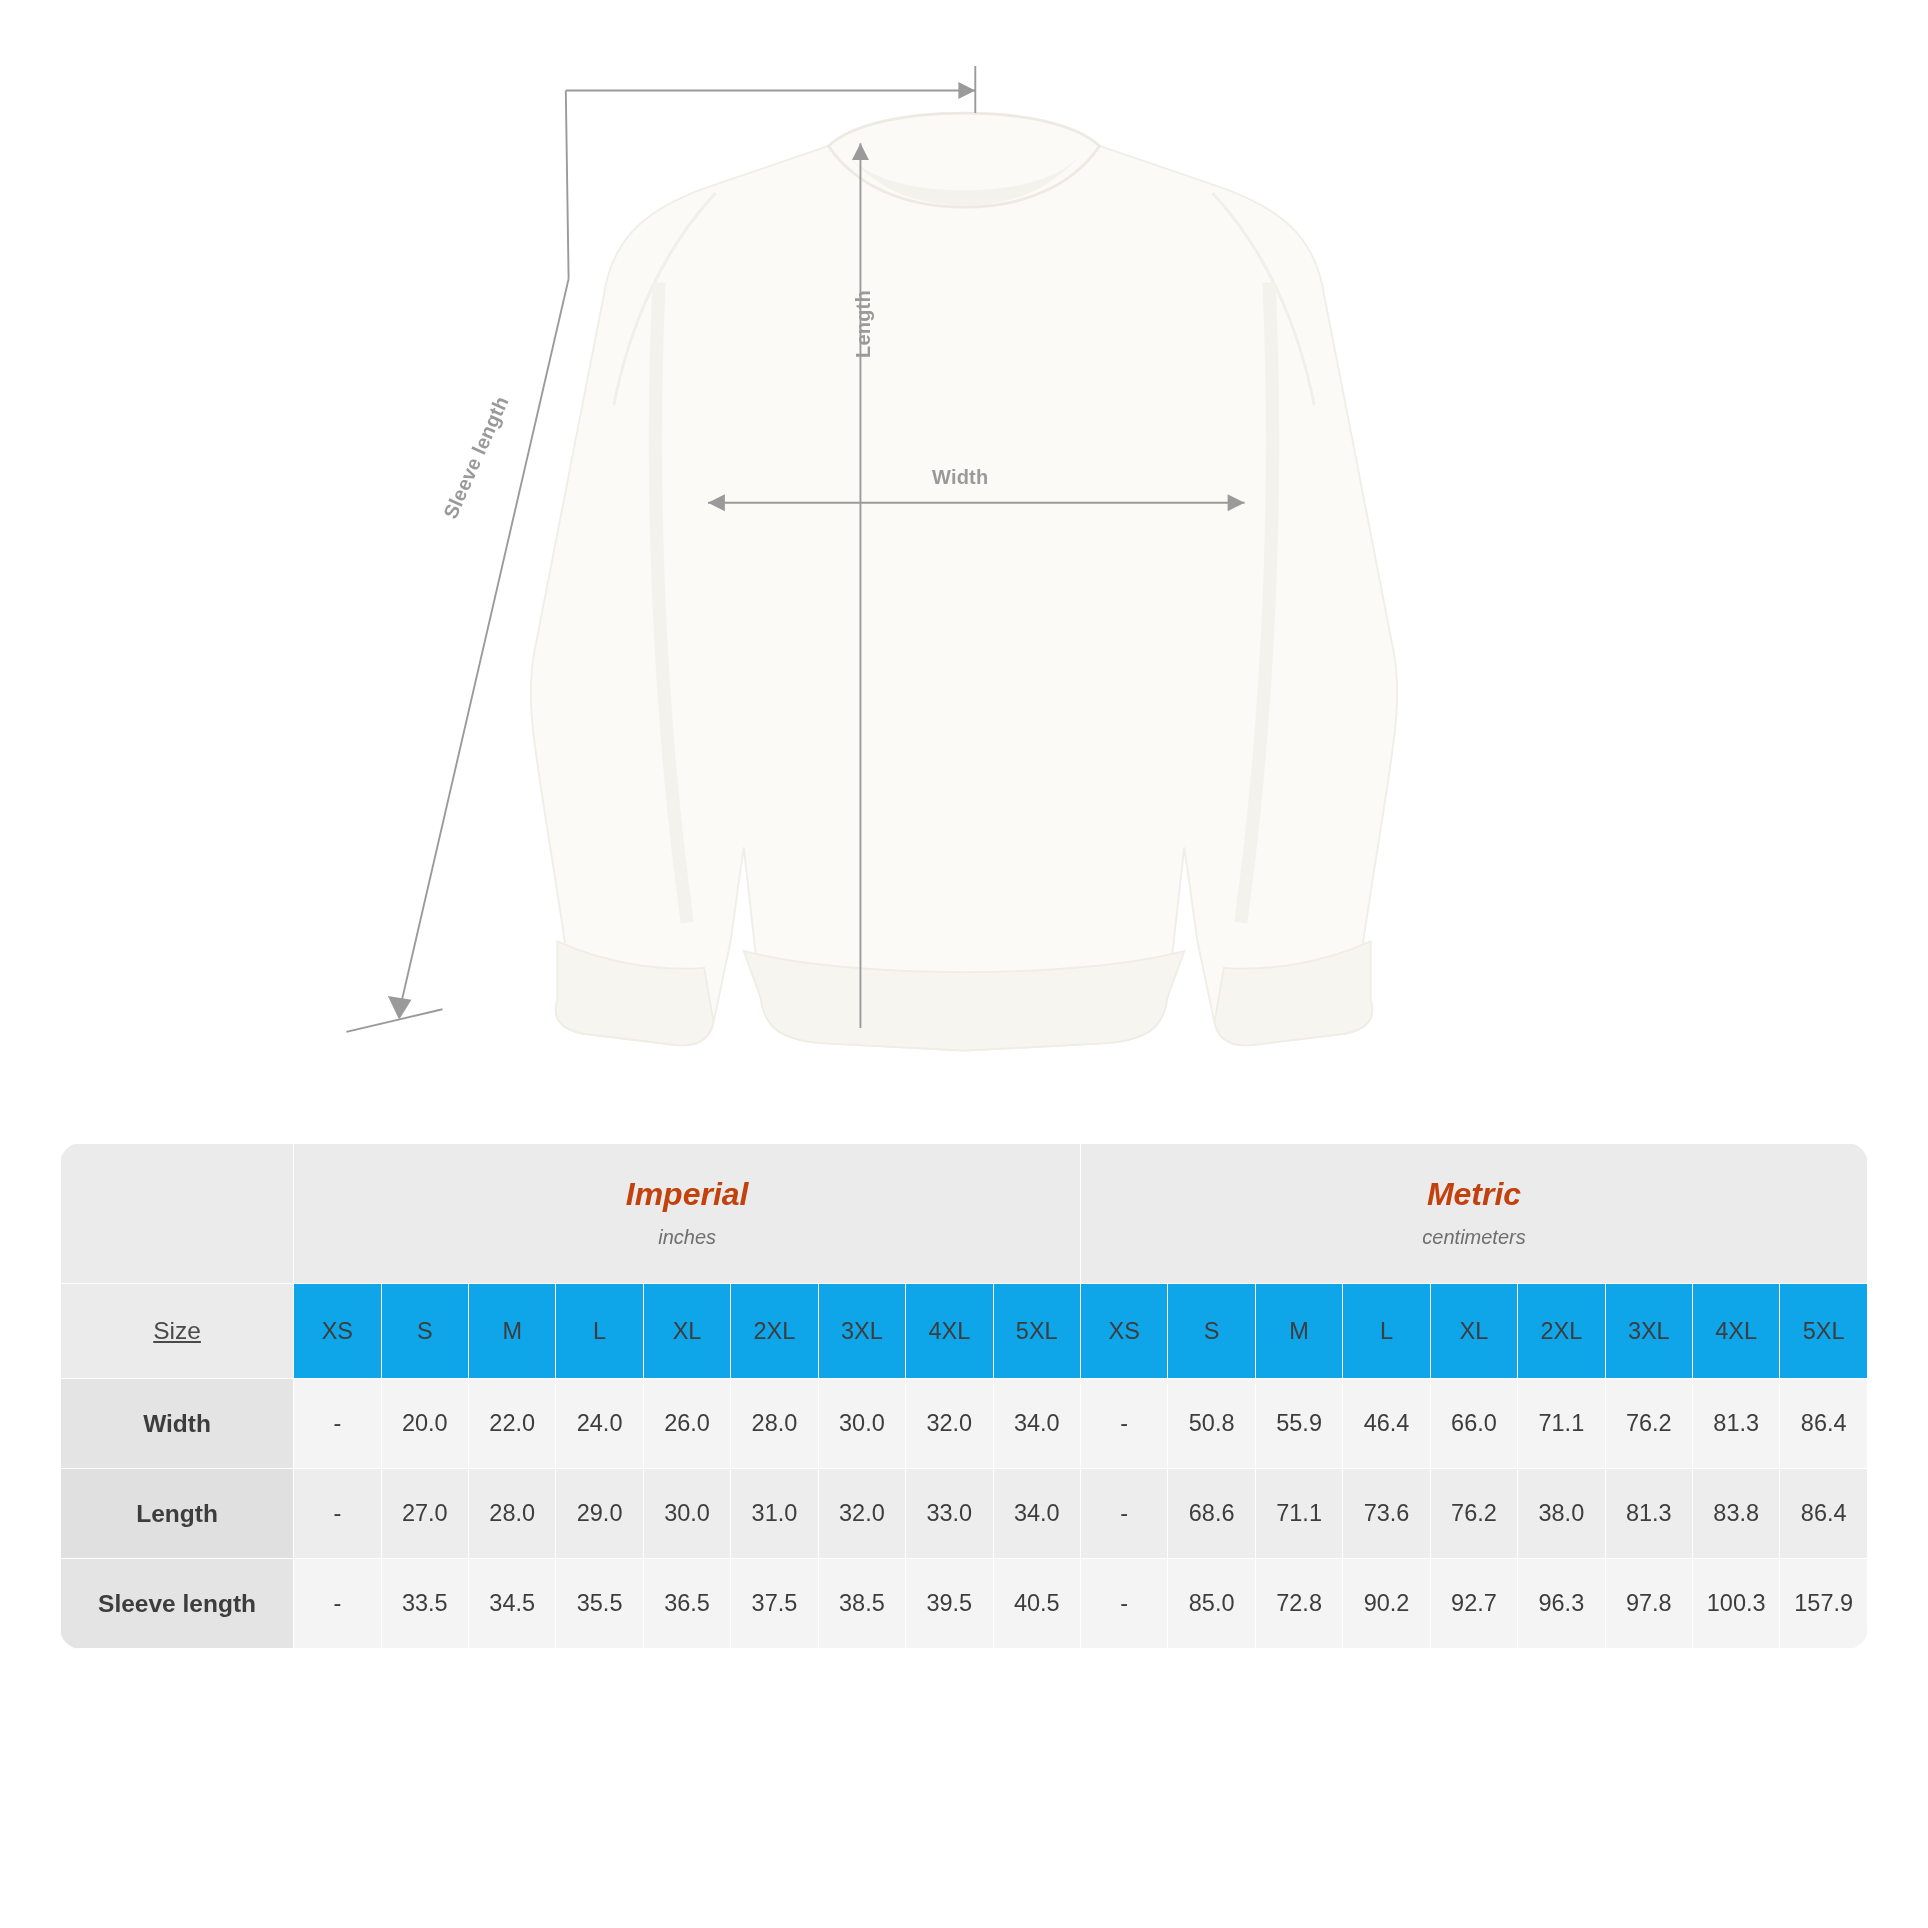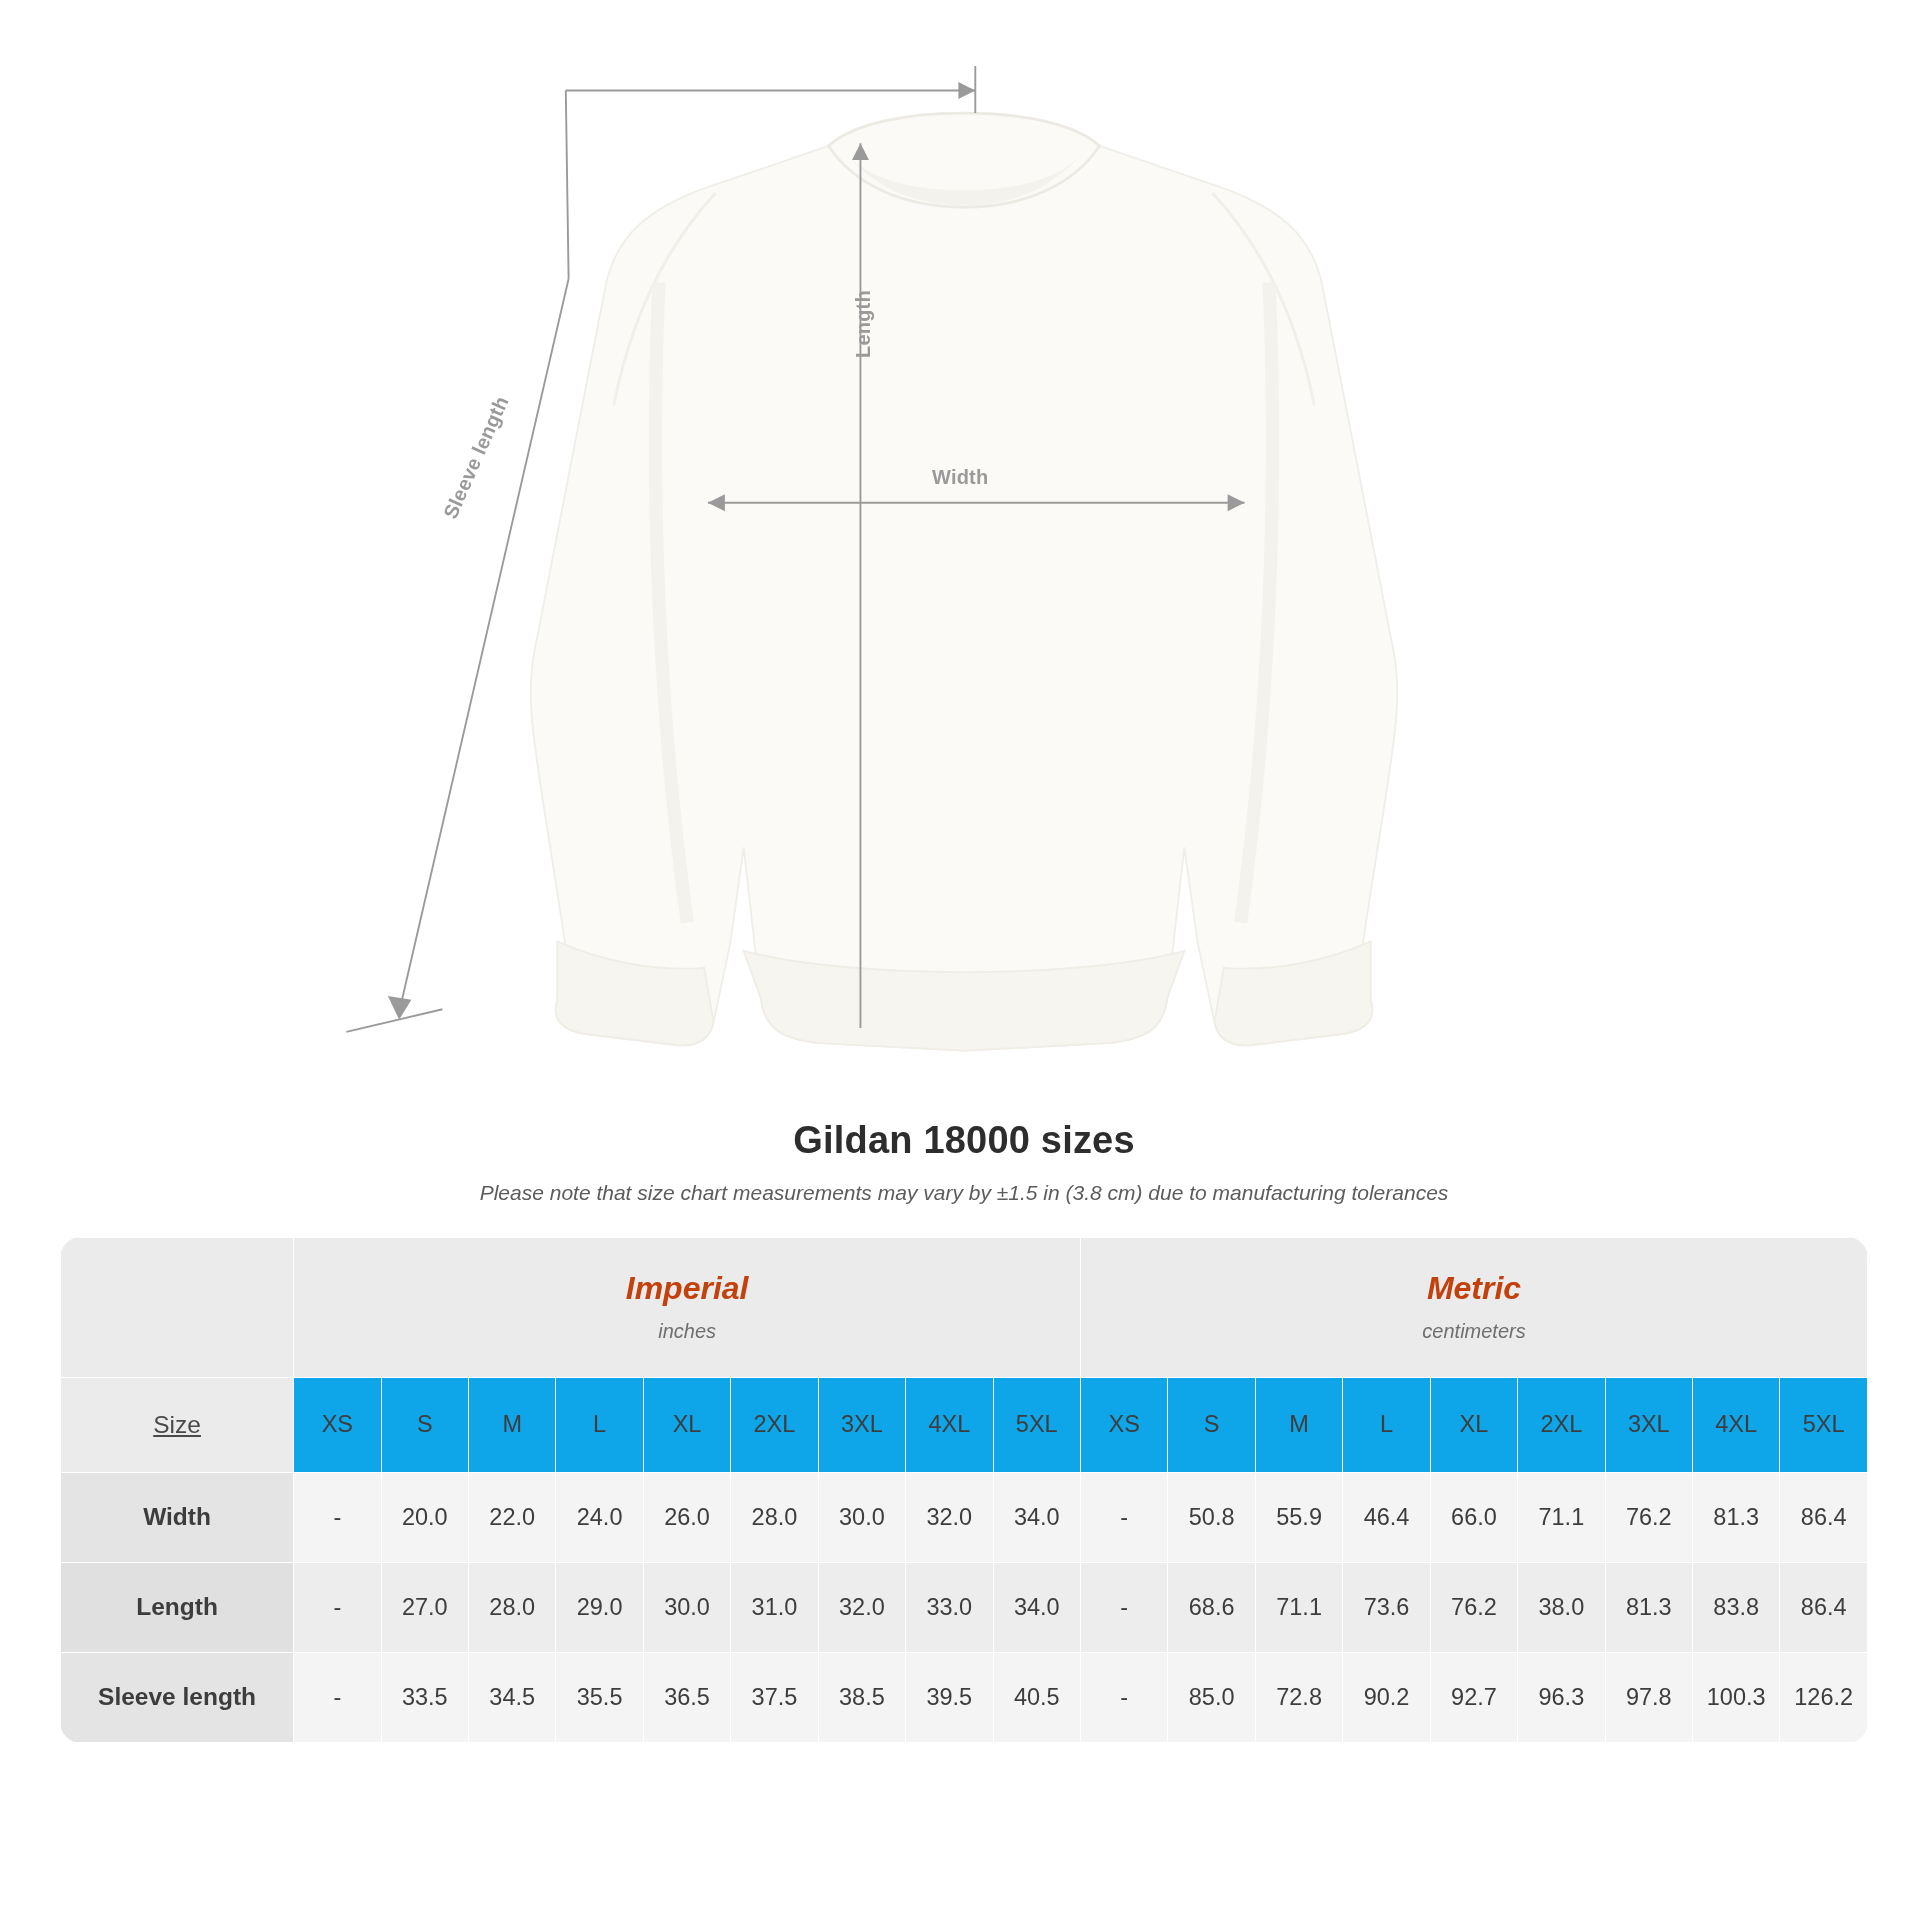--- a/index.html
+++ b/index.html
@@ -234,24 +234,20 @@
       <g stroke="#9a9a9a" stroke-width="2">
         <line x1="368" y1="1096" x2="470" y2="1072"></line>
       </g>
     </svg>
 
     <div class="dim-label width-lbl">Width</div>
     <div class="dim-label length-lbl">Length</div>
     <div class="dim-label sleeve-lbl">Sleeve length</div>
   </div>
 
-  <div class="title-block">
-    <div class="chart-title">Gildan 18000 sizes</div>
-    <div class="chart-note">Please note that size chart measurements may vary by ±1.5 in (3.8 cm) due to manufacturing tolerances</div>
-  </div>
 
   <div class="table-wrap">
     <table class="size-table">
       <colgroup>
         <col class="col-label">
         <col class="col-val">
           <col class="col-val">
           <col class="col-val">
           <col class="col-val">
           <col class="col-val">
@@ -356,20 +352,20 @@
             <td>39.5</td>
             <td>40.5</td>
             <td>-</td>
             <td>85.0</td>
             <td>72.8</td>
             <td>90.2</td>
             <td>92.7</td>
             <td>96.3</td>
             <td>97.8</td>
             <td>100.3</td>
-            <td>126.2</td>
+            <td>157.9</td>
           </tr>
         </tbody>
     </table>
   </div>
 
 </div>
 
 
 </body></html>

